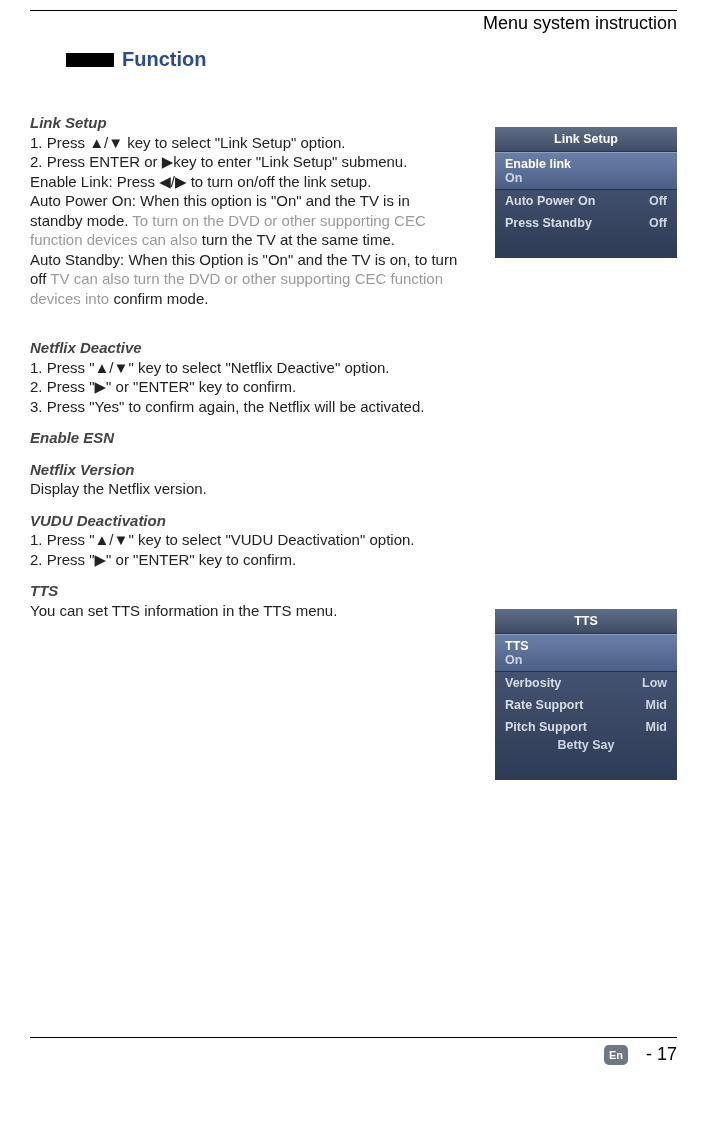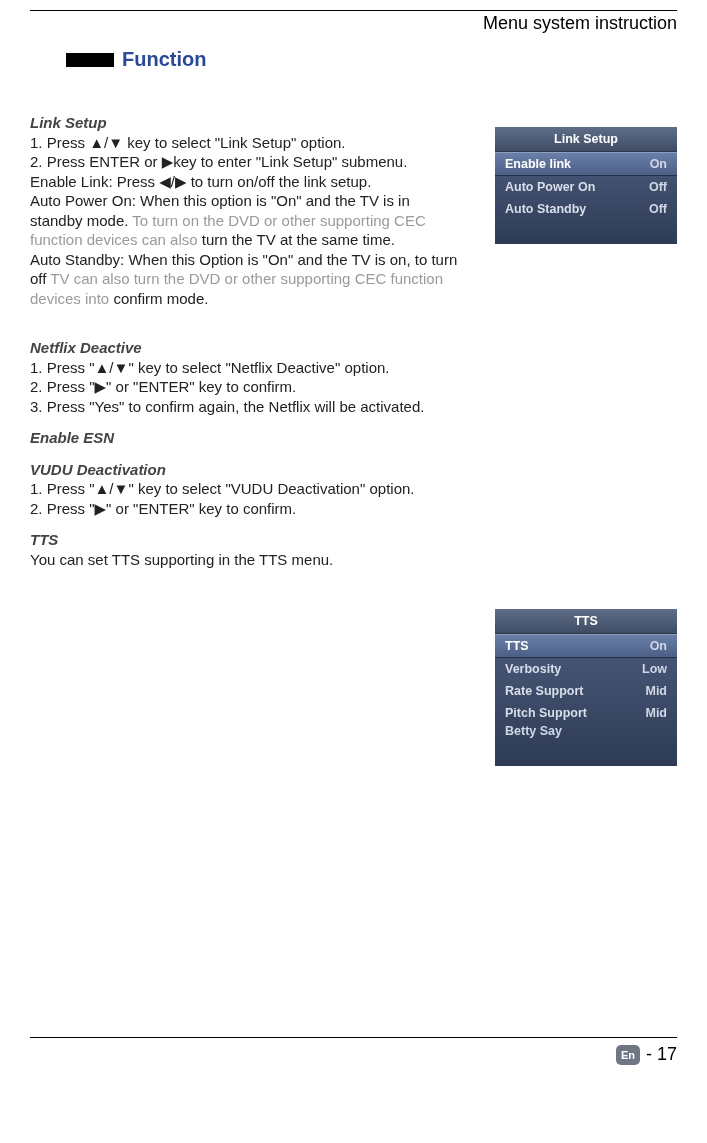--- a/index.html
+++ b/index.html
@@ -81,43 +81,44 @@
     justify-content: space-between;
     padding: 4px 10px;
     font-weight: bold;
     color: #d8deea;
   }
   .osd-row.hl {
     background: linear-gradient(#6a7fa8,#4c5f86);
     color: #fff;
     border-top: 1px solid #8ea0c0;
     border-bottom: 1px solid #23304a;
+    flex-direction: column;
   }
   .osd-row .val { color: #cfd6e6; }
   .osd-extra {
-    text-align: left;
+    text-align: center;
     padding: 0 10px 4px;
     font-weight: bold;
     color: #cfd6e6;
   }
   .footer {
     position: absolute;
     left: 30px;
     right: 30px;
     bottom: 28px;
   }
   .footer-line {
     border-top: 1px solid #000;
     margin-bottom: 6px;
   }
   .footer-row {
     display: flex;
     justify-content: flex-end;
     align-items: center;
-    gap: 6px;
+    gap: 18px;
     font-size: 18px;
   }
   .en-badge {
     display: inline-flex;
     align-items: center;
     justify-content: center;
     width: 24px;
     height: 20px;
     border-radius: 5px;
     background: #6f7784;
@@ -158,47 +159,51 @@
         <span class="sub-h">Netflix Deactive</span><br>
         <span>1. Press "</span><span class="arrow">▲/▼</span><span>" key to select "Netflix Deactive" option.</span><br>
         <span>2. Press "</span><span class="arrow">▶</span><span>" or "ENTER" key to confirm.</span><br>
         <span>3. Press "Yes" to confirm again, the Netflix will be activated.</span>
       </div>
 
       <div class="para">
         <span class="sub-h">Enable ESN</span><br>
       </div>
 
+      <div class="para">
+        <span class="sub-h">Netflix Version</span><br>
+        <span>Display the Netflix version.</span>
+      </div>
 
       <div class="para">
         <span class="sub-h">VUDU Deactivation</span><br>
         <span>1. Press "</span><span class="arrow">▲/▼</span><span>" key to select "VUDU Deactivation" option.</span><br>
         <span>2. Press "</span><span class="arrow">▶</span><span>" or "ENTER" key to confirm.</span>
       </div>
 
       <div class="para">
         <span class="sub-h">TTS</span><br>
-        <span>You can set TTS supporting in the TTS menu.</span>
+        <span>You can set TTS information in the TTS menu.</span>
       </div>
 
     </div>
 
     <div class="osd osd1">
       <div class="osd-title">Link Setup</div>
       <div class="osd-body" id="osd1-body">
           <div class="osd-row hl">
             <span>Enable link</span>
             <span class="val">On</span>
           </div>
           <div class="osd-row">
             <span>Auto Power On</span>
             <span class="val">Off</span>
           </div>
           <div class="osd-row">
-            <span>Auto Standby</span>
+            <span>Press Standby</span>
             <span class="val">Off</span>
           </div>
         </div>
     </div>
 
     <div class="osd osd2">
       <div class="osd-title">TTS</div>
       <div class="osd-body" id="osd2-body">
           <div class="osd-row hl">
             <span>TTS</span>

